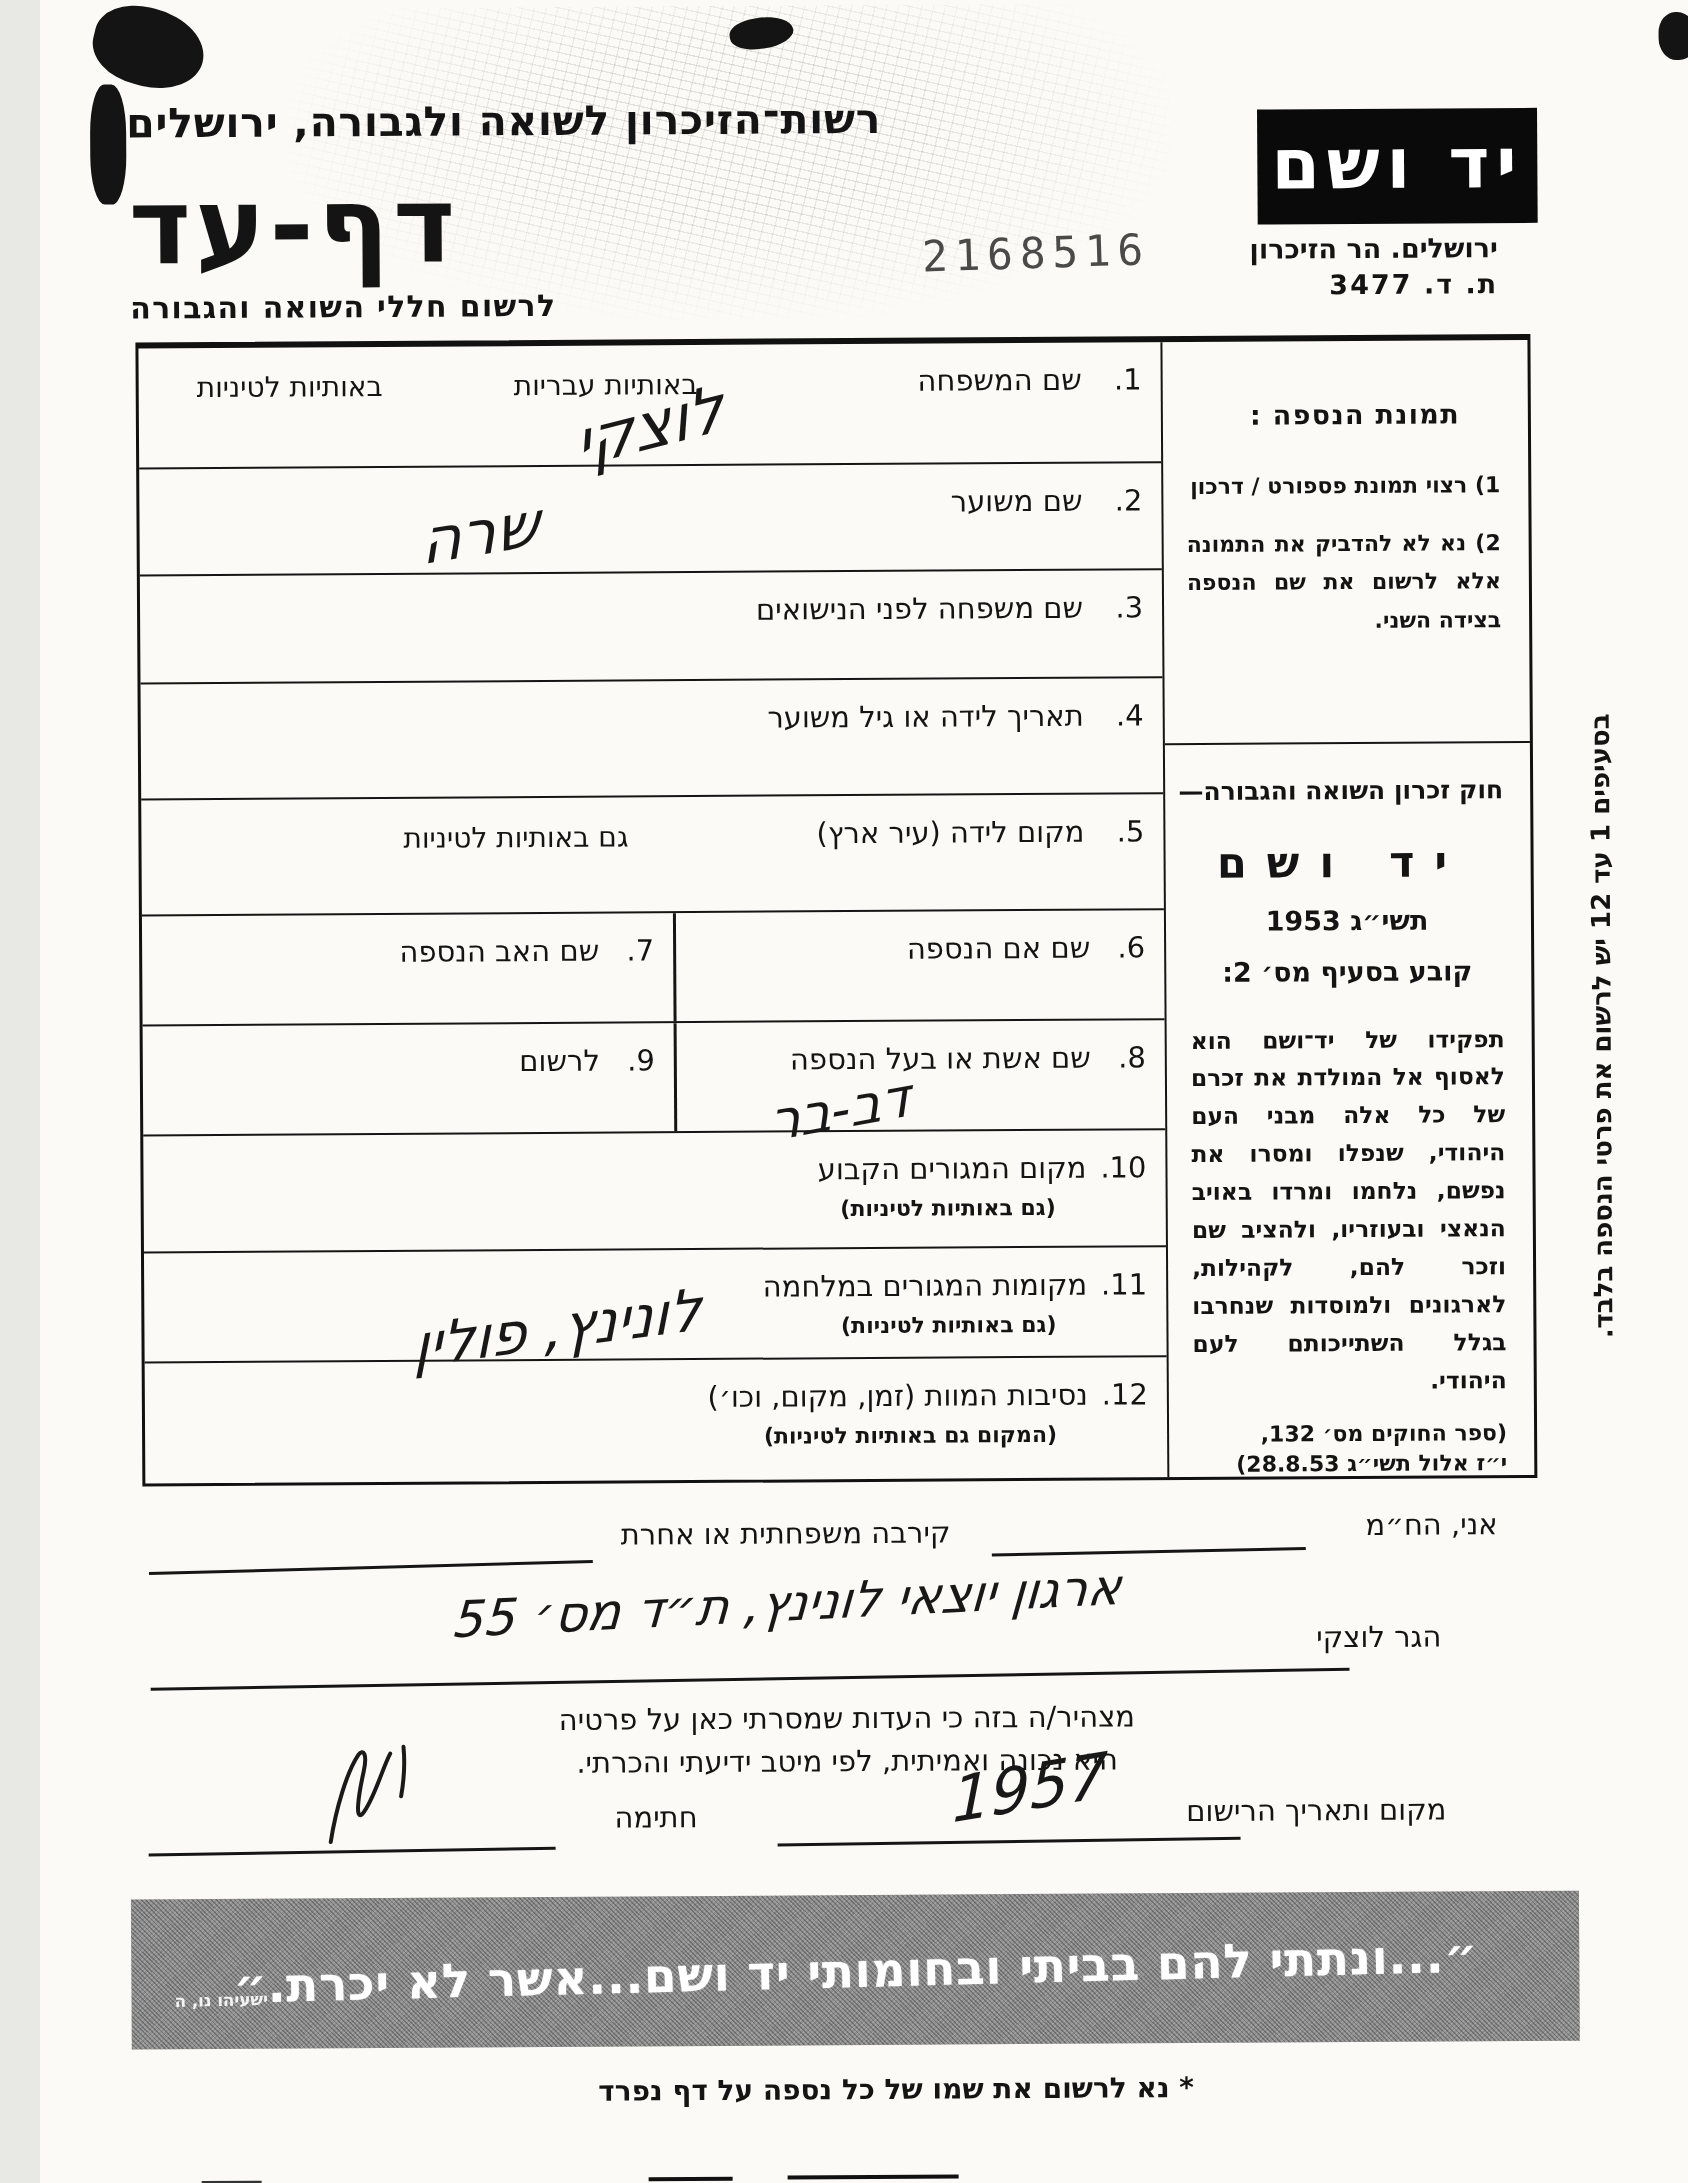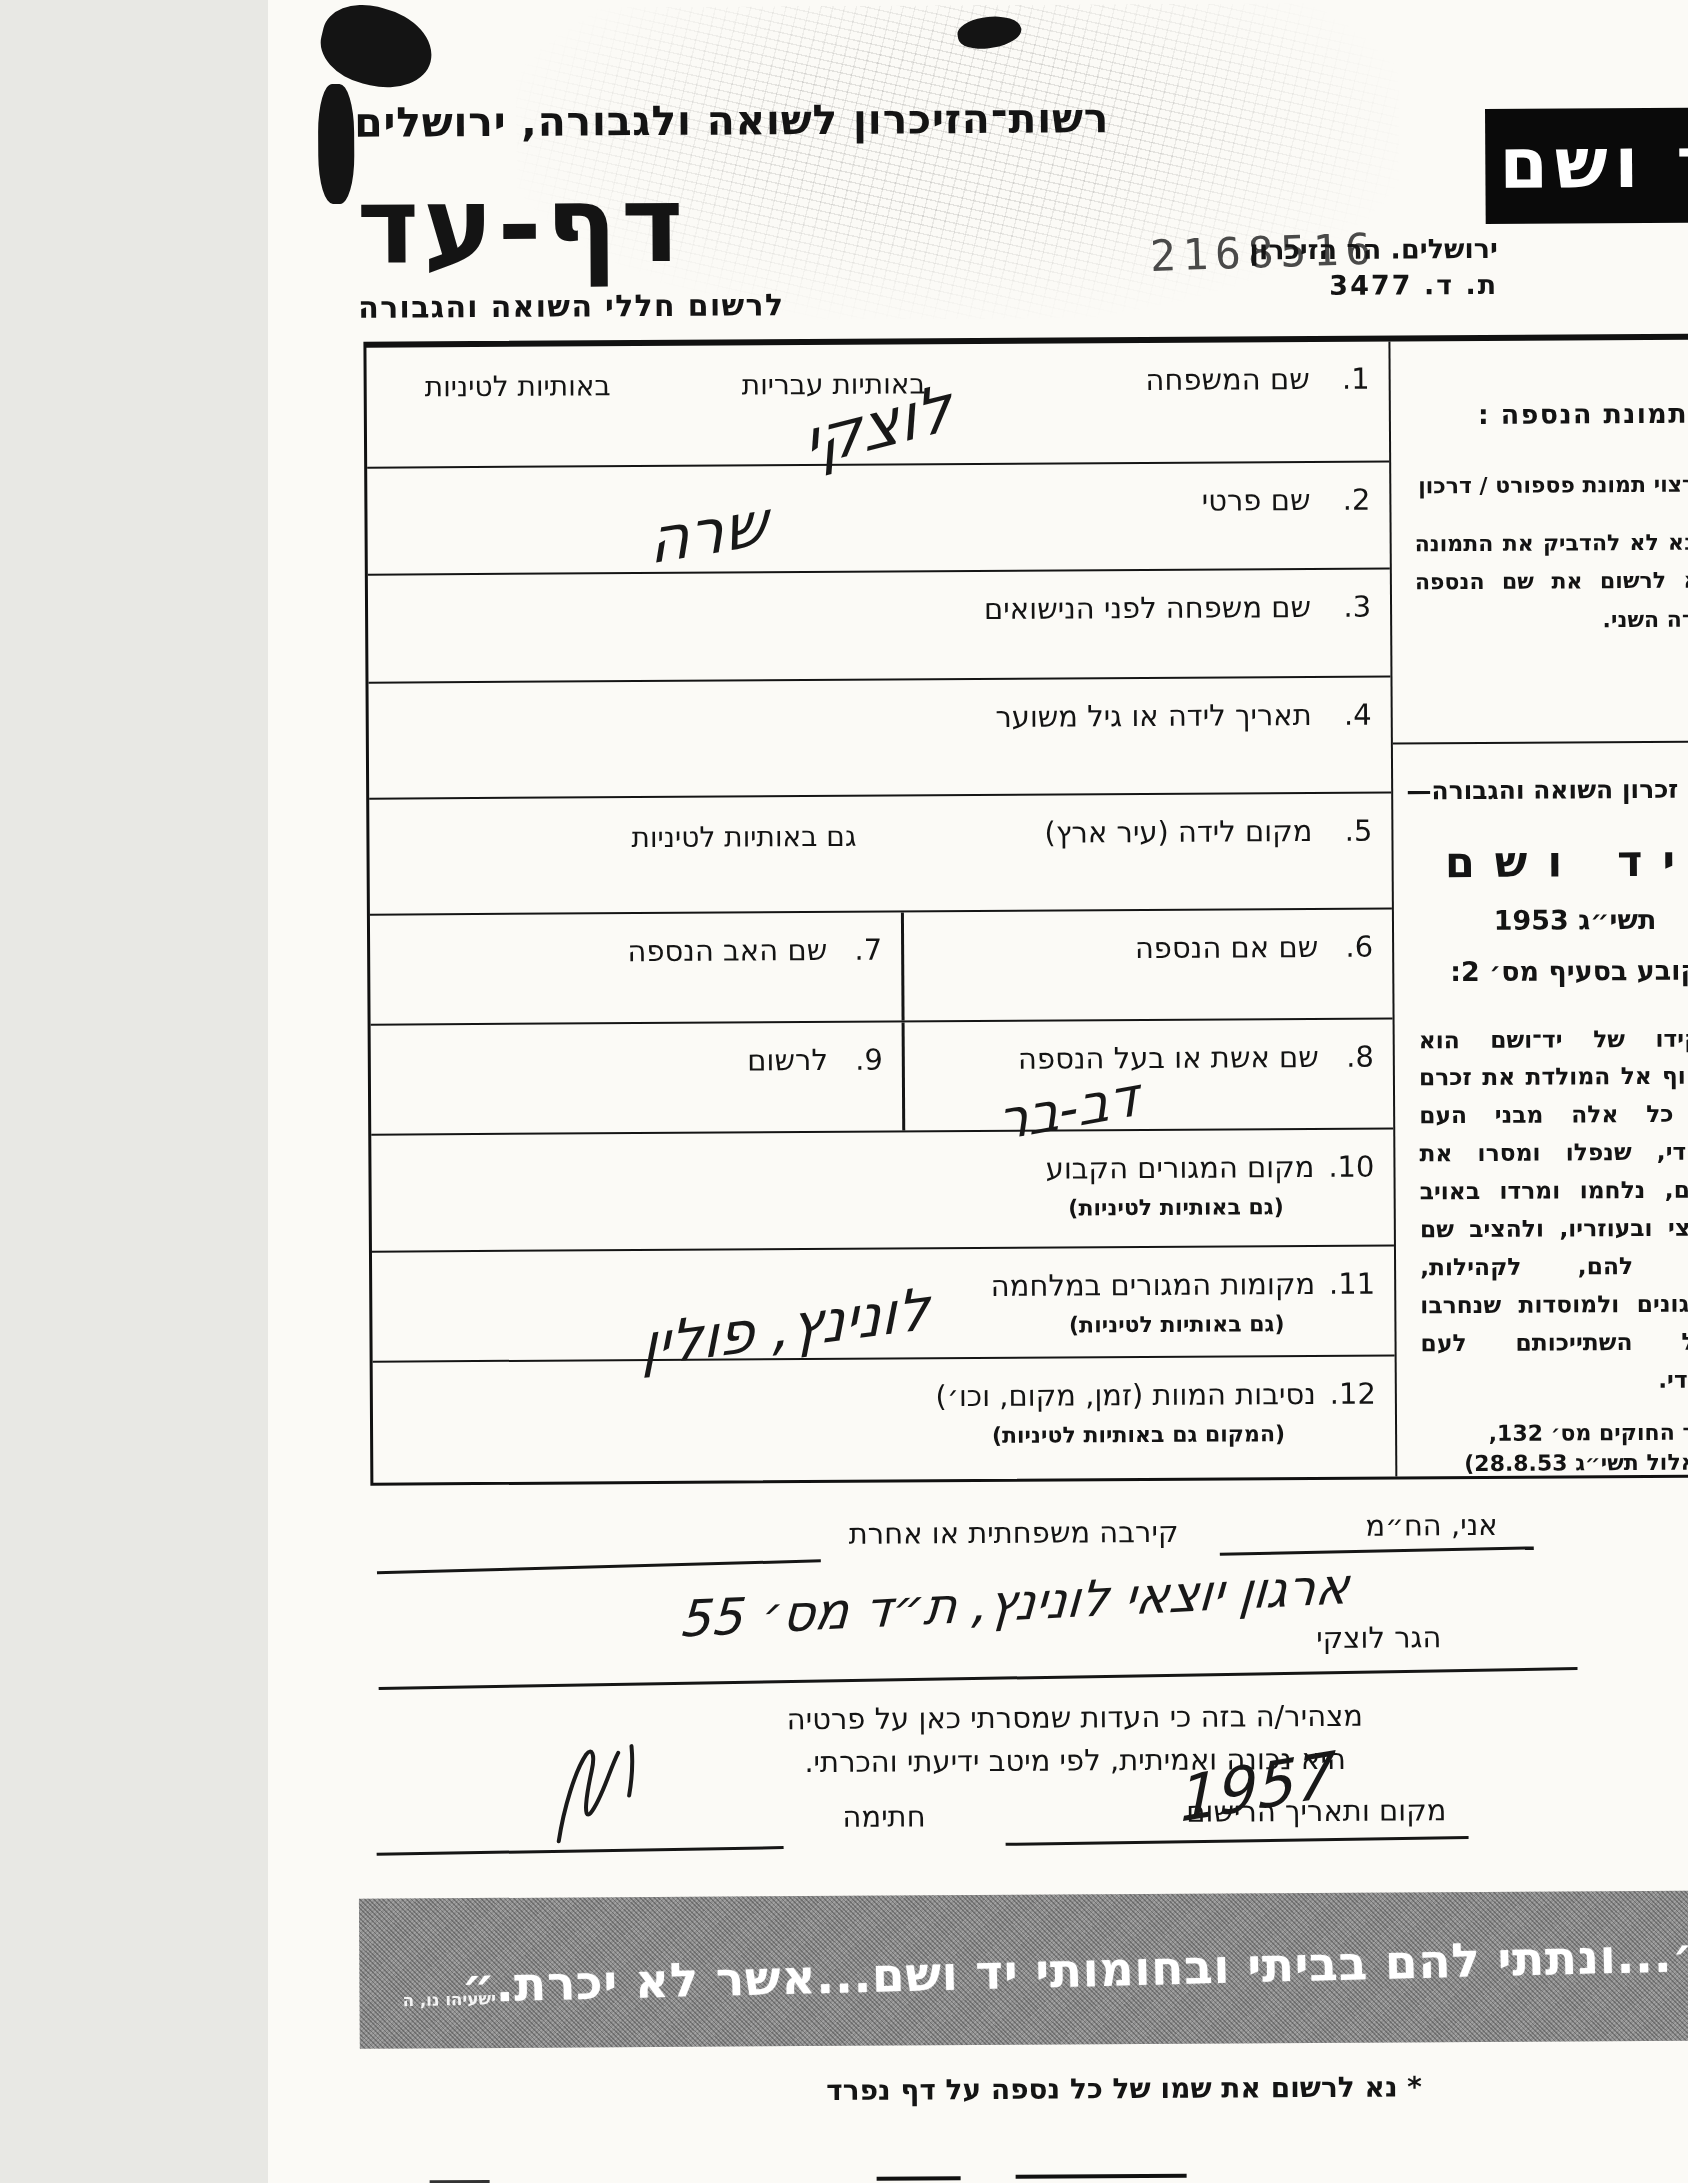--- a/index.html
+++ b/index.html
@@ -1,18 +1,18 @@
 <!DOCTYPE html>
 <html lang="he" dir="rtl" style="font-size:10.7px"><head>
 <meta charset="utf-8">
 <style>
   html,body{margin:0;padding:0;background:#e8e8e4;}
   .page{
     position:relative;
-    width:1420px;height:2183px;
+    width:1648px;height:2183px;
     background:#fbfaf6;
     overflow:hidden;
     font-family:"DejaVu Sans",sans-serif;
     color:#141414;
     direction:rtl;
   }
   .sheet{position:absolute;inset:0;transform:rotate(-0.35deg);}
   .abs{position:absolute;}
 
   
@@ -135,21 +135,21 @@
         <div class="row" style="height:121px;">
           <span class="fnum">1.</span>
           <span class="flabel">שם המשפחה</span>
           <span class="colhead" style="left:375px;">באותיות עבריות</span>
           <span class="colhead" style="left:58px;">באותיות לטיניות</span>
           <span class="hw abs" style="left:435px;top:44px;font-size:64px;transform:rotate(-14deg) skewX(-8deg);">לוצקי</span>
         </div>
 
         <div class="row" style="height:107px;">
           <span class="fnum">2.</span>
-          <span class="flabel">שם פרטי</span>
+          <span class="flabel">שם משוער</span>
           <span class="hw abs" style="left:281px;top:29px;font-size:62px;transform:rotate(-9deg) skewX(-8deg);">שרה</span>
         </div>
 
         <div class="row" style="height:108px;">
           <span class="fnum">3.</span>
           <span class="flabel">שם משפחה לפני הנישואים</span>
         </div>
 
         <div class="row" style="height:116px;">
           <span class="fnum">4.</span>

